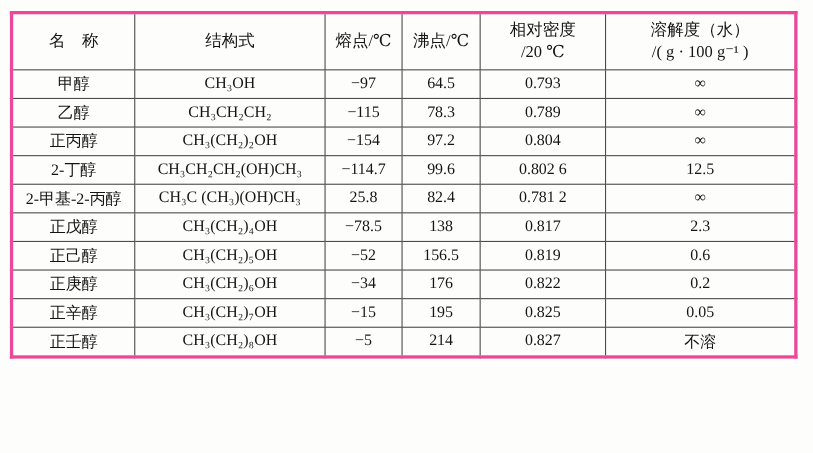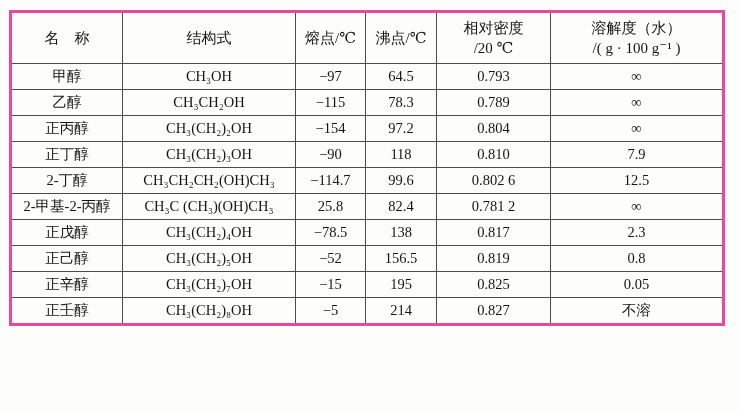--- a/index.html
+++ b/index.html
@@ -83,41 +83,33 @@
         <tr>
           <td>甲醇</td>
           <td>CH₃OH</td>
           <td>−97</td>
           <td>64.5</td>
           <td>0.793</td>
           <td>∞</td>
         </tr>
         <tr>
           <td>乙醇</td>
-          <td>CH₃CH₂OH</td>
+          <td>CH₃CH₂CH₂</td>
           <td>−115</td>
           <td>78.3</td>
           <td>0.789</td>
           <td>∞</td>
         </tr>
         <tr>
           <td>正丙醇</td>
           <td>CH₃(CH₂)₂OH</td>
           <td>−154</td>
           <td>97.2</td>
           <td>0.804</td>
           <td>∞</td>
-        </tr>
-        <tr>
-          <td>正丁醇</td>
-          <td>CH₃(CH₂)₃OH</td>
-          <td>−90</td>
-          <td>118</td>
-          <td>0.810</td>
-          <td>7.9</td>
         </tr>
         <tr>
           <td>2-丁醇</td>
           <td>CH₃CH₂CH₂(OH)CH₃</td>
           <td>−114.7</td>
           <td>99.6</td>
           <td>0.802 6</td>
           <td>12.5</td>
         </tr>
         <tr>
@@ -135,21 +127,29 @@
           <td>138</td>
           <td>0.817</td>
           <td>2.3</td>
         </tr>
         <tr>
           <td>正己醇</td>
           <td>CH₃(CH₂)₅OH</td>
           <td>−52</td>
           <td>156.5</td>
           <td>0.819</td>
-          <td>0.8</td>
+          <td>0.6</td>
+        </tr>
+        <tr>
+          <td>正庚醇</td>
+          <td>CH₃(CH₂)₆OH</td>
+          <td>−34</td>
+          <td>176</td>
+          <td>0.822</td>
+          <td>0.2</td>
         </tr>
         <tr>
           <td>正辛醇</td>
           <td>CH₃(CH₂)₇OH</td>
           <td>−15</td>
           <td>195</td>
           <td>0.825</td>
           <td>0.05</td>
         </tr>
         <tr>

